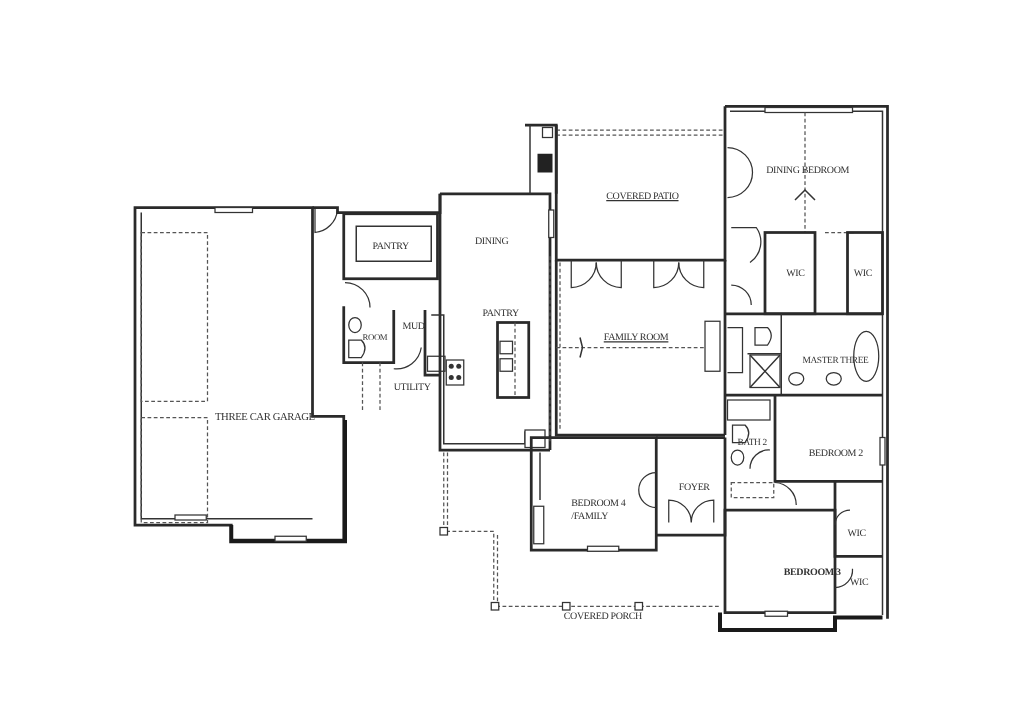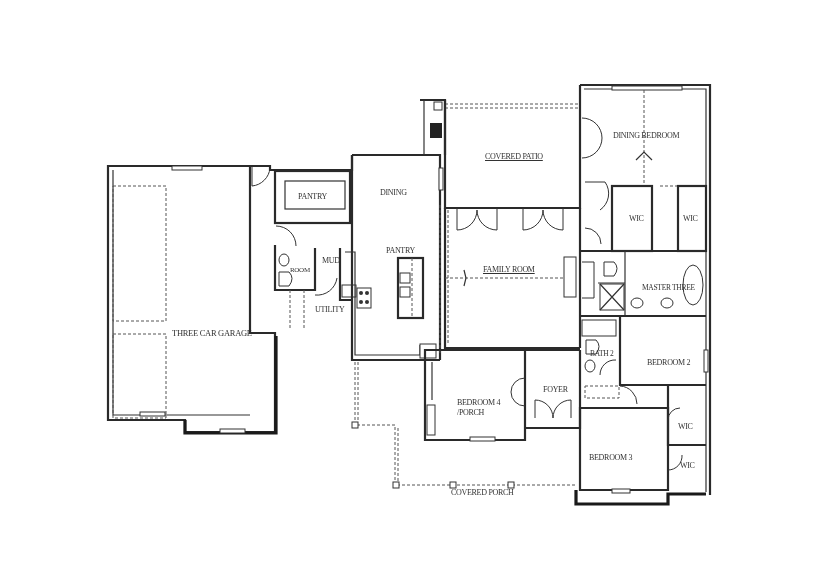--- a/index.html
+++ b/index.html
@@ -159,18 +159,18 @@
 <div class="lbl" style="left:315px;top:306px;">UTILITY</div>
 <div class="lbl" style="left:485px;top:153px;text-decoration:underline;">COVERED PATIO</div>
 <div class="lbl" style="left:483px;top:266px;text-decoration:underline;">FAMILY ROOM</div>
 <div class="lbl" style="left:613px;top:132px;">DINING BEDROOM</div>
 <div class="lbl" style="left:629px;top:215px;">WIC</div>
 <div class="lbl" style="left:683px;top:215px;">WIC</div>
 <div class="lbl" style="left:642px;top:284px;font-size:7.5px;">MASTER THREE</div>
 <div class="lbl" style="left:590px;top:350px;font-size:7.5px;">BATH 2</div>
 <div class="lbl" style="left:647px;top:335px;margin-top:24px;">BEDROOM 2</div>
 <div class="lbl" style="left:678px;top:423px;">WIC</div>
-<div class="lbl" style="left:589px;top:454px;">BEDROOM 3</div>
+<div class="lbl" style="left:627px;top:454px;font-weight:bold;">BEDROOM 3</div>
 <div class="lbl" style="left:680px;top:462px;">WIC</div>
 <div class="lbl" style="left:543px;top:386px;">FOYER</div>
 <div class="lbl" style="left:457px;top:399px;">BEDROOM 4</div>
-<div class="lbl" style="left:457px;top:409px;">/PORCH</div>
+<div class="lbl" style="left:457px;top:409px;">/FAMILY</div>
 <div class="lbl" style="left:451px;top:458px;margin-top:31px;">COVERED PORCH</div>
 
 </body></html>

